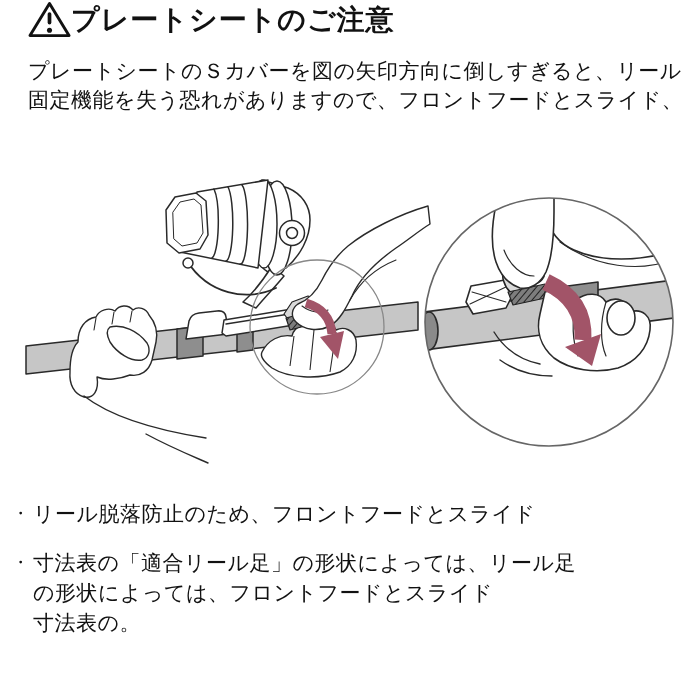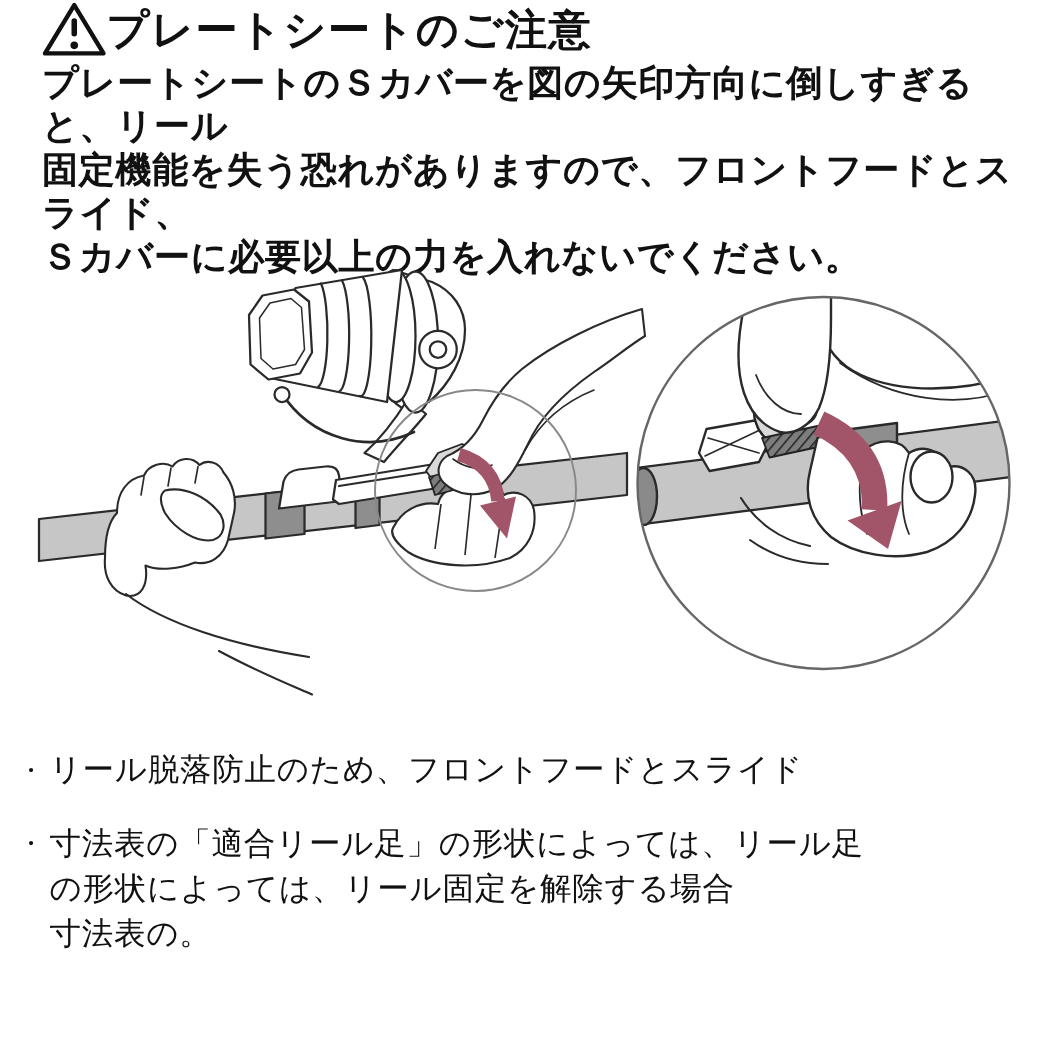--- a/index.html
+++ b/index.html
@@ -6,21 +6,21 @@
   body{
     width:700px;height:700px;background:var(--c-background,#fff);
     font-family:"Liberation Sans","DejaVu Sans",sans-serif;
     color:var(--c-ink,#111);
     position:relative;overflow:hidden;
   }
   .page{position:relative;width:700px;height:700px;}
   .header{position:absolute;left:28px;top:0;display:flex;align-items:center;}
   .warn-svg{display:block;}
   .page-title{font-size:28px;font-weight:600;letter-spacing:1px;margin:0;line-height:38px;}
-  .intro{position:absolute;left:28px;top:41px;font-size:24px;line-height:29px;letter-spacing:0.5px;width:665px;font-weight:bold;}
+  .intro{position:absolute;left:28px;top:56px;font-size:21px;line-height:29px;letter-spacing:0.5px;width:665px;}
   .figure-svg{position:absolute;left:0;top:168px;}
   .notes{position:absolute;left:12px;top:499px;font-size:21px;line-height:30px;letter-spacing:0.5px;width:680px;}
   .note{display:flex;margin-bottom:19px;}
   .note .bullet{flex:none;width:21px;font-size:17px;line-height:30px;}
   .note .note-text{flex:1;}
 </style>
 </head>
 <body>
 
 <div class="page">
@@ -30,21 +30,20 @@
       <path d="M22,3.5 L42,36.5 L2,36.5 Z" fill="none" stroke="var(--c-ink,#111)" stroke-width="3" stroke-linejoin="round"></path>
       <rect x="20.1" y="12.5" width="3.8" height="12.5" rx="1.9" fill="var(--c-ink,#111)"></rect>
       <circle cx="22" cy="31" r="2.6" fill="var(--c-ink,#111)"></circle>
     </svg>
     <h1 class="page-title">プレートシートのご注意</h1>
   </div>
 
   <div class="intro">
     <div>プレートシートのＳカバーを図の矢印方向に倒しすぎると、リール</div>
     <div>固定機能を失う恐れがありますので、フロントフードとスライド、</div>
-    <div>Ｓカバーに必要以上の力を入れないでください。</div>
   </div>
 
   <svg class="figure-svg" width="700" height="302" viewBox="0 168 700 302">
     <defs>
       <pattern id="hatch" patternUnits="userSpaceOnUse" width="5" height="5" patternTransform="rotate(40)">
         <rect width="5" height="5" fill="#7d7d7d"></rect>
         <line x1="0" y1="0" x2="0" y2="5" stroke="#222" stroke-width="2"></line>
       </pattern>
       <clipPath id="magClip">
           <circle cx="549" cy="322" r="124"></circle>
@@ -167,19 +166,19 @@
     <div class="note">
       <span class="bullet">・</span>
       <div class="note-text">
         <div>リール脱落防止のため、フロントフードとスライド</div>
       </div>
     </div>
     <div class="note">
       <span class="bullet">・</span>
       <div class="note-text">
         <div>寸法表の「適合リール足」の形状によっては、リール足</div>
-        <div>の形状によっては、リール固定を解除する場合</div>
+        <div>の形状によっては、フロントフードとスライド</div>
         <div>寸法表の。</div>
       </div>
     </div>
   </div>
 
 </div>
 
 </body></html>

